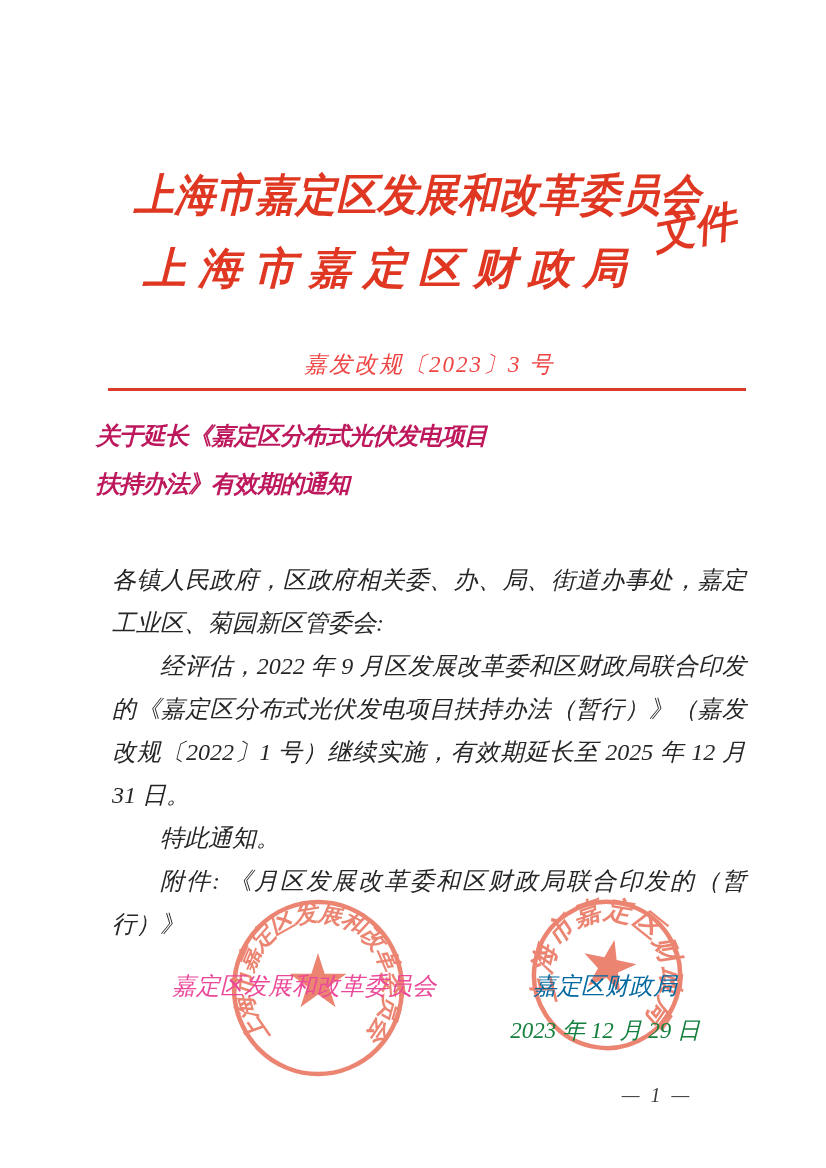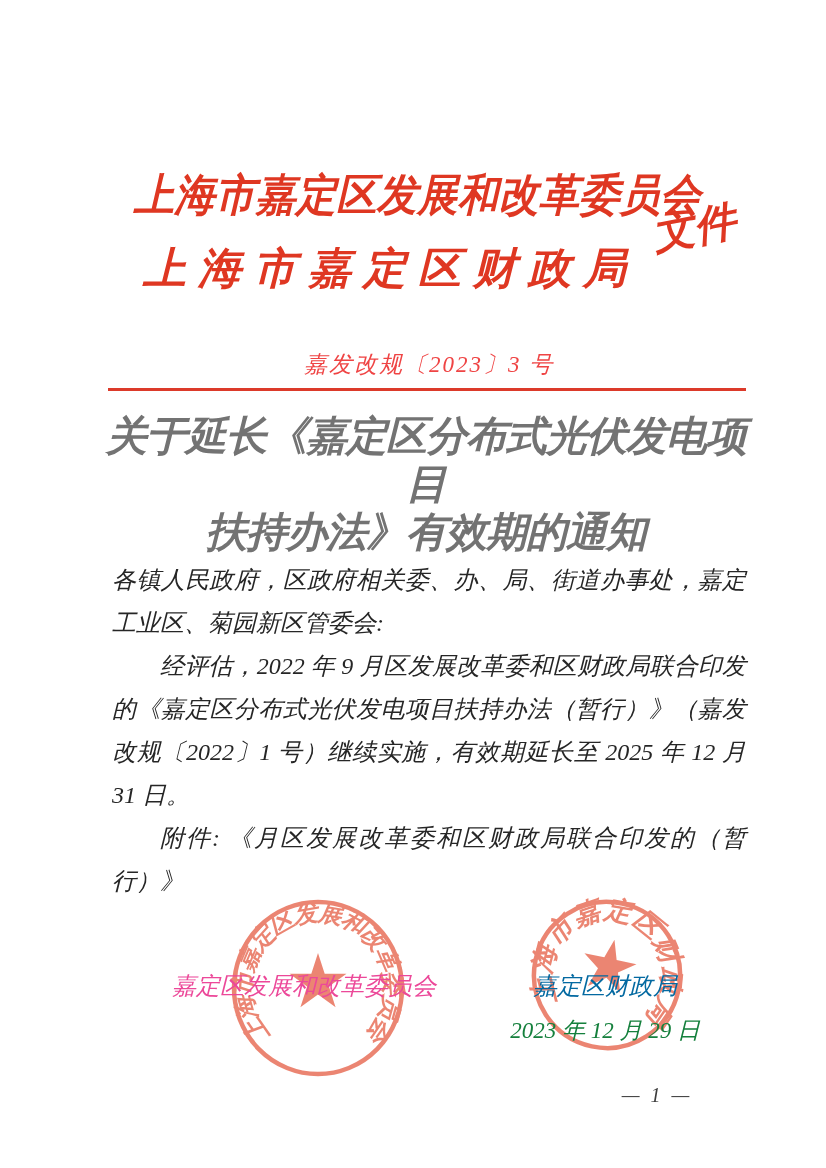--- a/index.html
+++ b/index.html
@@ -28,22 +28,22 @@
     position:absolute; top:349px; left:112px; width:634px;
     font-size:23px; color:#ef4444; text-align:center; letter-spacing:2px;
   }
   .red-divider {
     position:absolute; top:388px; left:108px; width:638px; height:3px;
     background:#dc3a2a;
   }
   
   .title {
     position:absolute; top:412px; left:96px; width:660px;
-    font-size:41px; font-weight:bold; color:#737373;
-    text-align:center; line-height:48px; letter-spacing:-1px;
+    font-size:24px; font-weight:bold; color:#be185d;
+    text-align:left; line-height:48px; letter-spacing:-1px;
   }
   
   .body-text {
     position:absolute; top:531px; left:112px; width:634px;
     font-size:24px; line-height:43px; color:#262626;
     text-align:justify; z-index:2;margin-top:28px;
   }
   .body-text p { margin:0; text-indent:2em; }
   .body-text p.no-indent { text-indent:0; }
   
@@ -86,20 +86,21 @@
   <div class="red-divider"></div>
 
   <div class="title">
     <div>关于延长《嘉定区分布式光伏发电项目</div>
     <div>扶持办法》有效期的通知</div>
   </div>
 
   <div class="body-text">
     <p class="no-indent">各镇人民政府，区政府相关委、办、局、街道办事处，嘉定工业区、菊园新区管委会:</p>
     <p>经评估，2022 年 9 月区发展改革委和区财政局联合印发的《嘉定区分布式光伏发电项目扶持办法（暂行）》（嘉发改规〔2022〕1 号）继续实施，有效期延长至 2025 年 12 月 31 日。</p>
+    <p>特此通知。</p>
     <p>附件: 《月区发展改革委和区财政局联合印发的（暂行）》</p>
   </div>
 
   <svg class="seal seal-left" viewBox="-90 -92 180 184" xmlns="http://www.w3.org/2000/svg" xmlns:xlink="http://www.w3.org/1999/xlink">
     <defs>
       <path id="sealArcL" d="M -47.4 47.4 A 67 67 0 1 1 47.4 47.4" fill="none"></path>
     </defs>
     <ellipse class="ring" cx="0" cy="0" rx="84" ry="86"></ellipse>
     <path class="star" transform="translate(0,-5)" d="M 0 -30 L 6.7 -9.3 L 28.5 -9.3 L 10.9 3.5 L 17.6 24.3 L 0 11.5 L -17.6 24.3 L -10.9 3.5 L -28.5 -9.3 L -6.7 -9.3 Z"></path>
     <text font-size="24">

